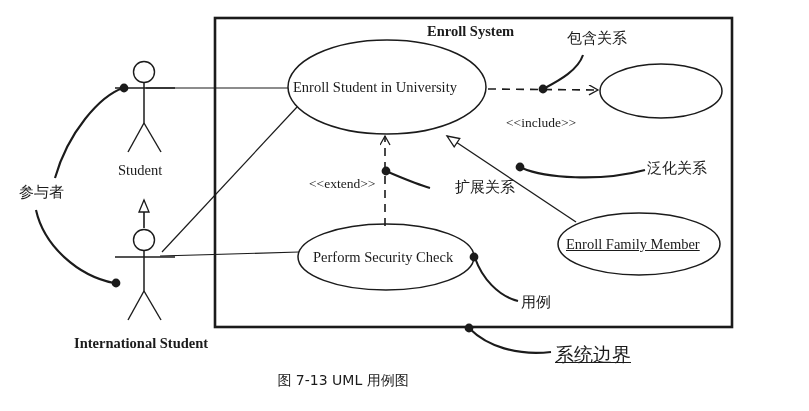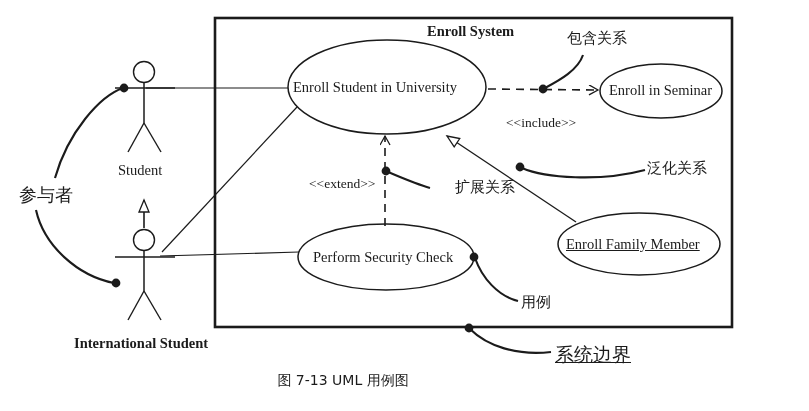--- a/index.html
+++ b/index.html
@@ -89,31 +89,30 @@
     <path d="M475,258 C482,278 498,296 518,301" fill="none" stroke="#1b1b1b" stroke-width="2.1"></path>
     <circle cx="474" cy="257" r="4.4" fill="#1b1b1b"></circle>
 
     <path d="M470,329 C487,346 517,356 551,352" fill="none" stroke="#1b1b1b" stroke-width="2.1"></path>
     <circle cx="469" cy="328" r="4.4" fill="#1b1b1b"></circle>
   </svg>
 
   <div class="lbl en bold" style="left:427px;top:23px;font-size:14.5px;">Enroll System</div>
 
   <div class="lbl en" style="left:293px;top:79px;font-size:14.5px;">Enroll Student in University</div>
-  <div class="lbl en" style="left:609px;top:82px;font-size:14.5px;">Enroll in Seminar</div>
   <div class="lbl en" style="left:313px;top:249px;font-size:14.5px;">Perform Security Check</div>
   <div class="lbl en" style="left:566px;top:236px;font-size:14.5px;text-decoration:underline;">Enroll Family Member</div>
 
   <div class="lbl en" style="left:118px;top:162px;font-size:14.5px;">Student</div>
   <div class="lbl en" style="left:74px;top:335px;font-size:14.5px;font-weight:bold;">International Student</div>
 
   <div class="lbl en" style="left:506px;top:115px;font-size:13.5px;">&lt;&lt;include&gt;&gt;</div>
   <div class="lbl en" style="left:309px;top:176px;font-size:13.5px;">&lt;&lt;extend&gt;&gt;</div>
 
-  <div class="lbl cjk" style="left:19px;top:183px;font-size:18px;">参与者</div>
+  <div class="lbl cjk" style="left:19px;top:183px;font-size:15px;">参与者</div>
   <div class="lbl cjk" style="left:567px;top:29px;font-size:15px;">包含关系</div>
   <div class="lbl cjk" style="left:647px;top:159px;font-size:15px;">泛化关系</div>
   <div class="lbl cjk" style="left:433px;top:178px;font-size:15px;margin-left:22px;">扩展关系</div>
   <div class="lbl cjk" style="left:521px;top:293px;font-size:15px;">用例</div>
   <div class="lbl cjk" style="left:555px;top:342px;font-size:19px;text-decoration:underline;">系统边界</div>
 
   <div class="caption">图 7-13    UML 用例图</div>
 
 </div>
 

